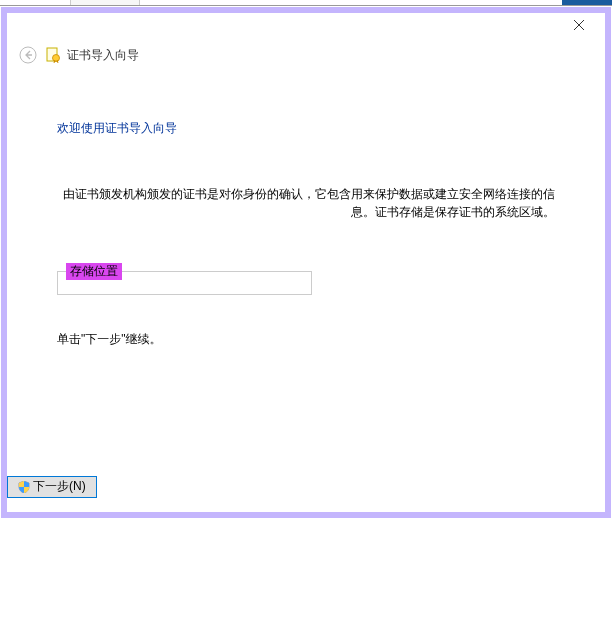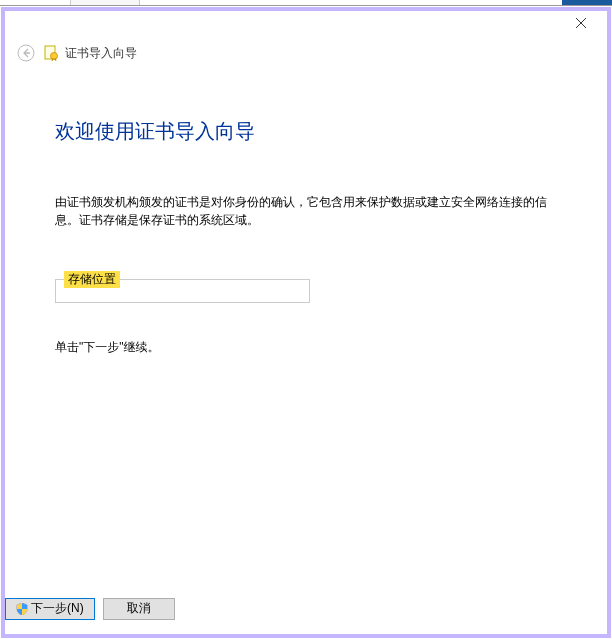--- a/index.html
+++ b/index.html
@@ -34,22 +34,22 @@
       width: 70px; height: 5px;
       border-left: 1px solid #ccc;
       border-right: 1px solid #ccc;
       background: #f7f7f7;
     }
     .window {
       position: absolute;
       top: 7px;
       left: 1px;
       width: 610px;
-      height: 631px;
-      border: 4px solid #c4b5fd;
+      height: 511px;
+      border: 6px solid #c4b5fd;
       background: #fff;
       display: flex;
       flex-direction: column;
     }
     .titlebar {
       height: 23px;
       display: flex;
       justify-content: flex-end;
       align-items: center;
       padding-right: 6px;
@@ -83,39 +83,39 @@
     .wizard-title {
       color: #333;
       font-size: 12px;
     }
     .content {
       flex: 1;
       padding: 46px 50px 0 50px;
       color: #000;
     }
     .main-heading {
-      font-size: 20px;
+      font-size: 12px;
       color: #003399;
       font-weight: normal;
       margin: 0 0 48px 0;
     }
     .para1 { margin: 0 0 60px 0; line-height: 1.5; }
-    .para2 { margin: 0 0 50px 0; line-height: 1.5; }
+    .para2 { margin: 0 0 50px 0; line-height: 1.5; text-align: right; }
     .fieldset {
       border: 1px solid #ccc;
       width: 255px;
       padding: 10px 12px 12px 12px;
       position: relative;
       margin-bottom: 36px;
     }
     .legend {
       position: absolute;
       top: -9px;
       left: 8px;
-      background: #fde047;
+      background: #d946ef;
       padding: 0 4px;
     }
     .radio-row {
       display: flex;
       align-items: center;
       gap: 6px;
       padding: 6px 0;
       cursor: pointer;
     }
     .radio {
@@ -210,17 +210,14 @@
     <button class="btn primary">
       <svg class="shield" viewBox="0 0 12 12">
         <path d="M6 0 L11 2 V6 C11 9 8.5 11.5 6 12 C3.5 11.5 1 9 1 6 V2 Z" fill="#fff" stroke="#555" stroke-width="0.5"></path>
         <path d="M6 0 L11 2 V6 L6 6 Z" fill="#3a9bff"></path>
         <path d="M6 6 L11 6 C11 9 8.5 11.5 6 12 Z" fill="#ffd24a"></path>
         <path d="M1 2 L6 0 V6 L1 6 Z" fill="#ffd24a"></path>
         <path d="M1 6 L6 6 V12 C3.5 11.5 1 9 1 6 Z" fill="#3a9bff"></path>
       </svg>
       <span>下一步(N)</span>
     </button>
-    <button class="btn">
-      <span>取消</span>
-    </button>
   </div>
 </div>
 
 </body></html>

